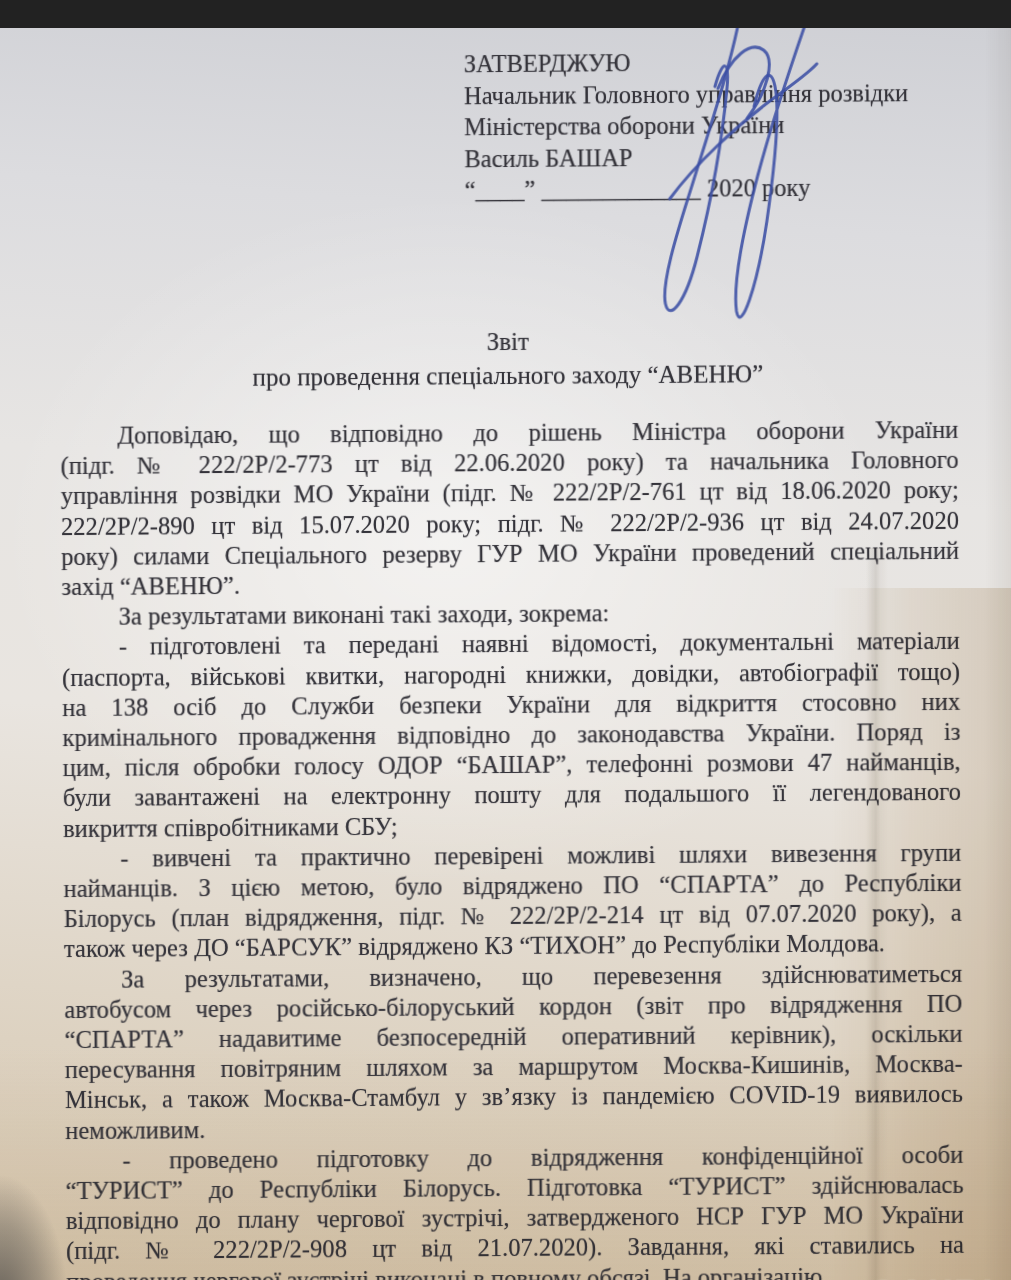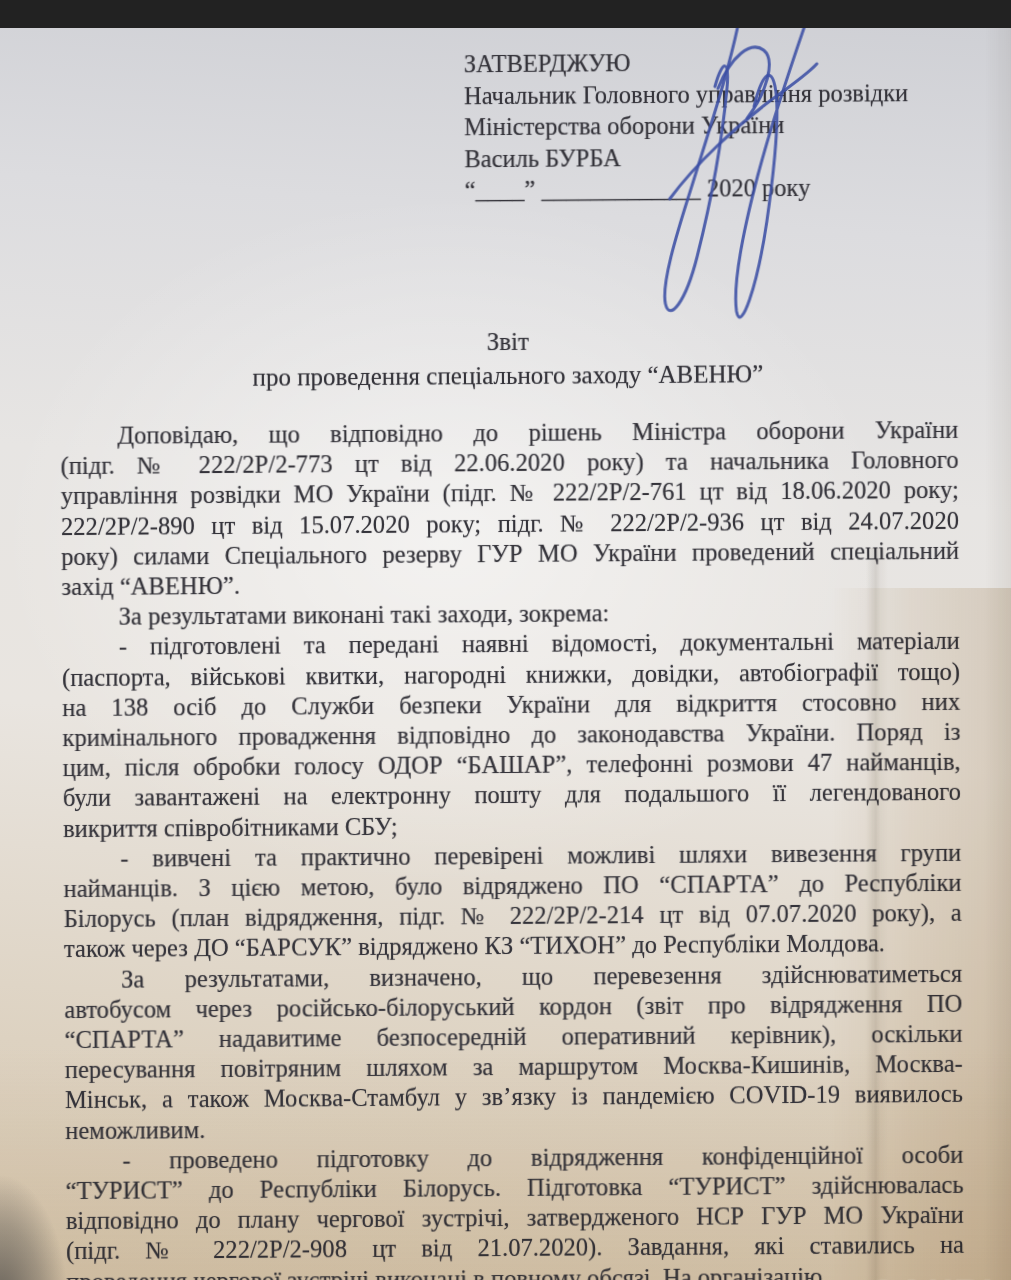--- a/index.html
+++ b/index.html
@@ -51,21 +51,21 @@
 
 <div class="photo">
 
   <div class="content">
 
     <div class="approval">
       <div>ЗАТВЕРДЖУЮ</div>
       <div>Начальник Головного управління розвідки</div>
       <div>Міністерства оборони України</div>
       <div class="a-row">
-        <span>Василь БУРБА</span>
+        <span>Василь БАШАР</span>
       </div>
       <div>“____” _____________ 2020 року</div>
     </div>
 
     <div class="doc-title">
       <div>Звіт</div>
       <div>про проведення спеціального заходу “АВЕНЮ”</div>
     </div>
 
     <div class="body">

